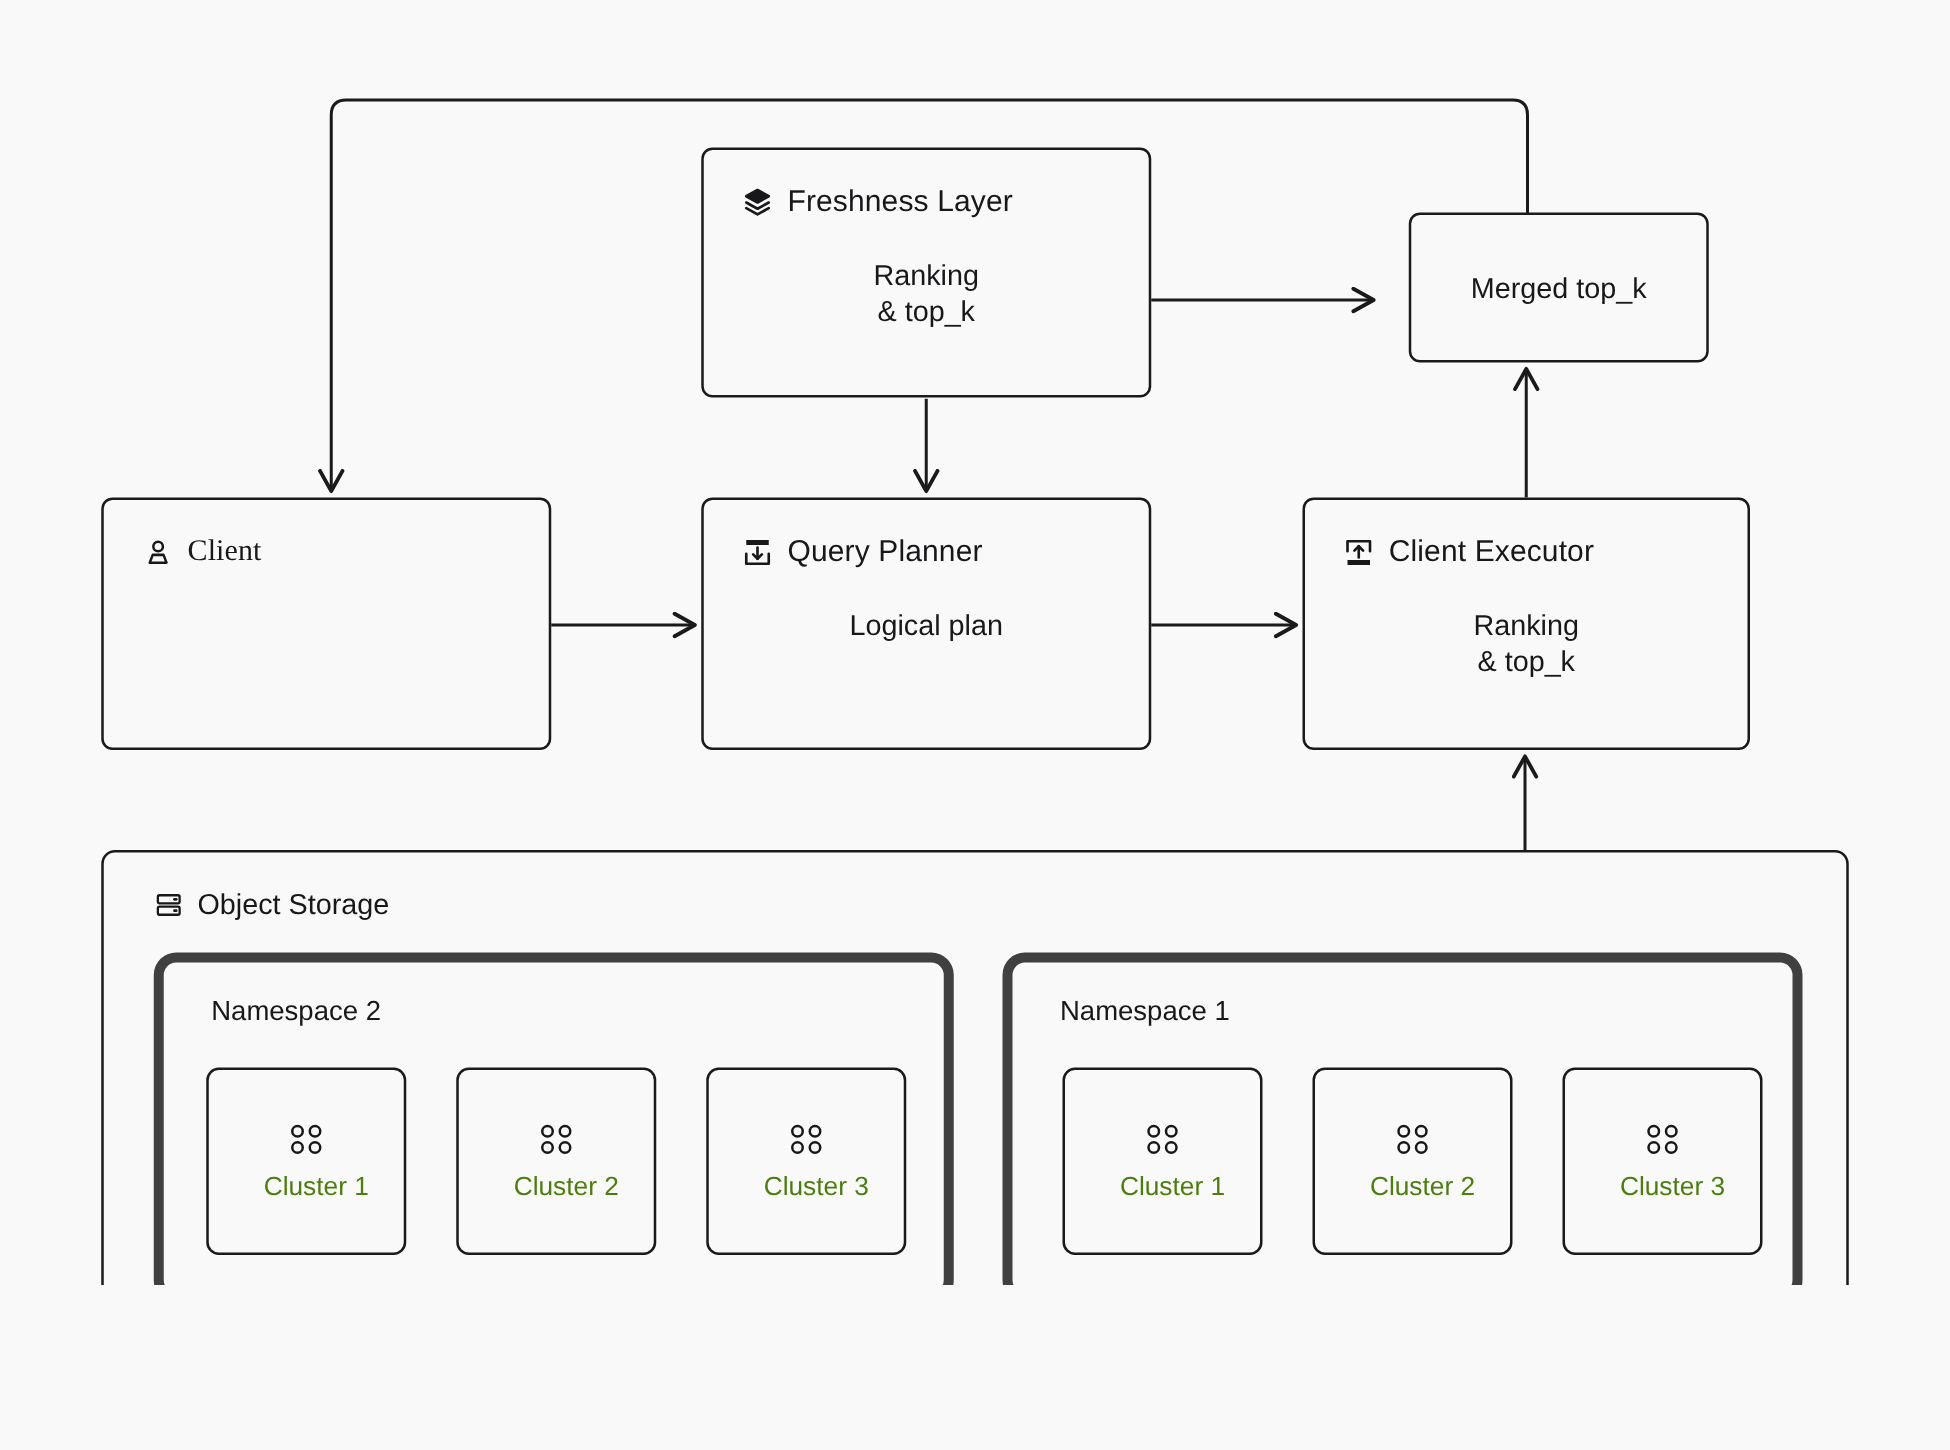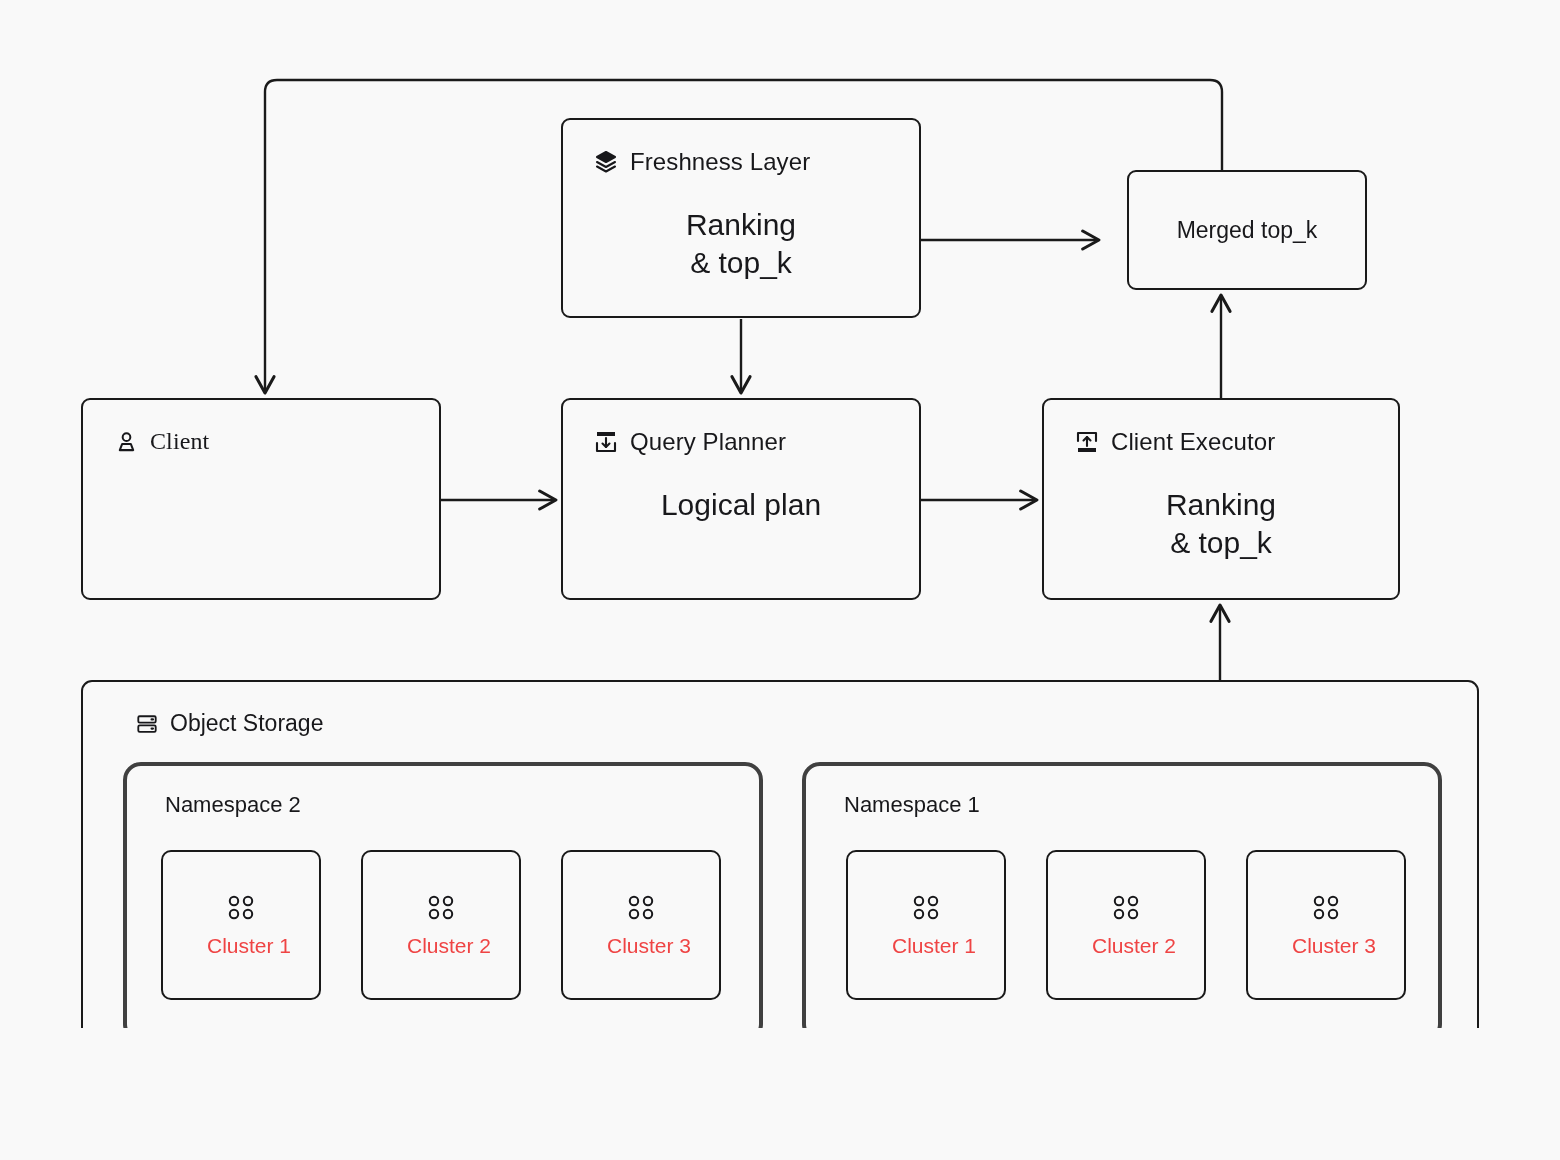--- a/index.html
+++ b/index.html
@@ -50,21 +50,21 @@
     height: 26px;
     align-items: center;
     justify-content: center;
   }
   .node-body {
     position: absolute;
     left: 0;
     right: 0;
     top: 86px;
     text-align: center;
-    font-size: 30px;
+    font-size: 23px;
     line-height: 1.28;
     color: #18181b;
   }
   .node-center {
     position: absolute;
     left: 0; right: 0; top: 0; bottom: 0;
     display: flex;
     align-items: center;
     justify-content: center;
     font-size: 23px;
@@ -83,21 +83,21 @@
     display: flex;
     align-items: center;
     gap: 11px;
     font-size: 23px;
     color: #18181b;
     white-space: nowrap;
   }
   .subcontainer {
     position: absolute;
     box-sizing: border-box;
-    border: 4px solid #404040;
+    border: 8px solid #404040;
     border-radius: 18px;
     background: #f9f9f9;
   }
   .sub-title {
     position: absolute;
     left: 38px;
     top: 26px;
     font-size: 22px;
     color: #18181b;
     white-space: nowrap;
@@ -111,21 +111,21 @@
     border-radius: 10px;
     background: #f9f9f9;
     display: flex;
     flex-direction: column;
     align-items: center;
     justify-content: center;
     gap: 12px;
   }
   .cluster-label {
     font-size: 21px;
-    color: #ef4444;
+    color: #4d7c0f;
     margin-left: 16px;
   }
   .dots-icon {
     width: 34px;
     height: 30px;
   }
 </style>
 </head>
 <body>
 
@@ -219,21 +219,21 @@
       </span>
       <span>Client Executor</span>
     </div>
     <div class="node-body">
       <div>Ranking</div>
       <div>&amp; top_k</div>
     </div>
   </div>
 
   <div class="container-box" style="left:81px; top:680px; width:1398px; height:398px;">
-    <div class="container-title" style="left:52px; top:28px;">
+    <div class="container-title" style="left:40px; top:28px;">
       <span class="ico" style="display:inline-flex;width:24px;height:24px;align-items:center;justify-content:center;">
         <svg width="22" height="22" viewBox="0 0 24 24" fill="none" stroke="#18181b" stroke-width="2" stroke-linecap="round" stroke-linejoin="round">
           <rect x="2.5" y="3.5" width="19" height="7" rx="1.5"></rect>
           <rect x="2.5" y="13.5" width="19" height="7" rx="1.5"></rect>
           <path d="M17 7 L18.5 7" stroke-width="2.4"></path>
           <path d="M17 17 L18.5 17" stroke-width="2.4"></path>
         </svg>
       </span>
       <span>Object Storage</span>
     </div>

